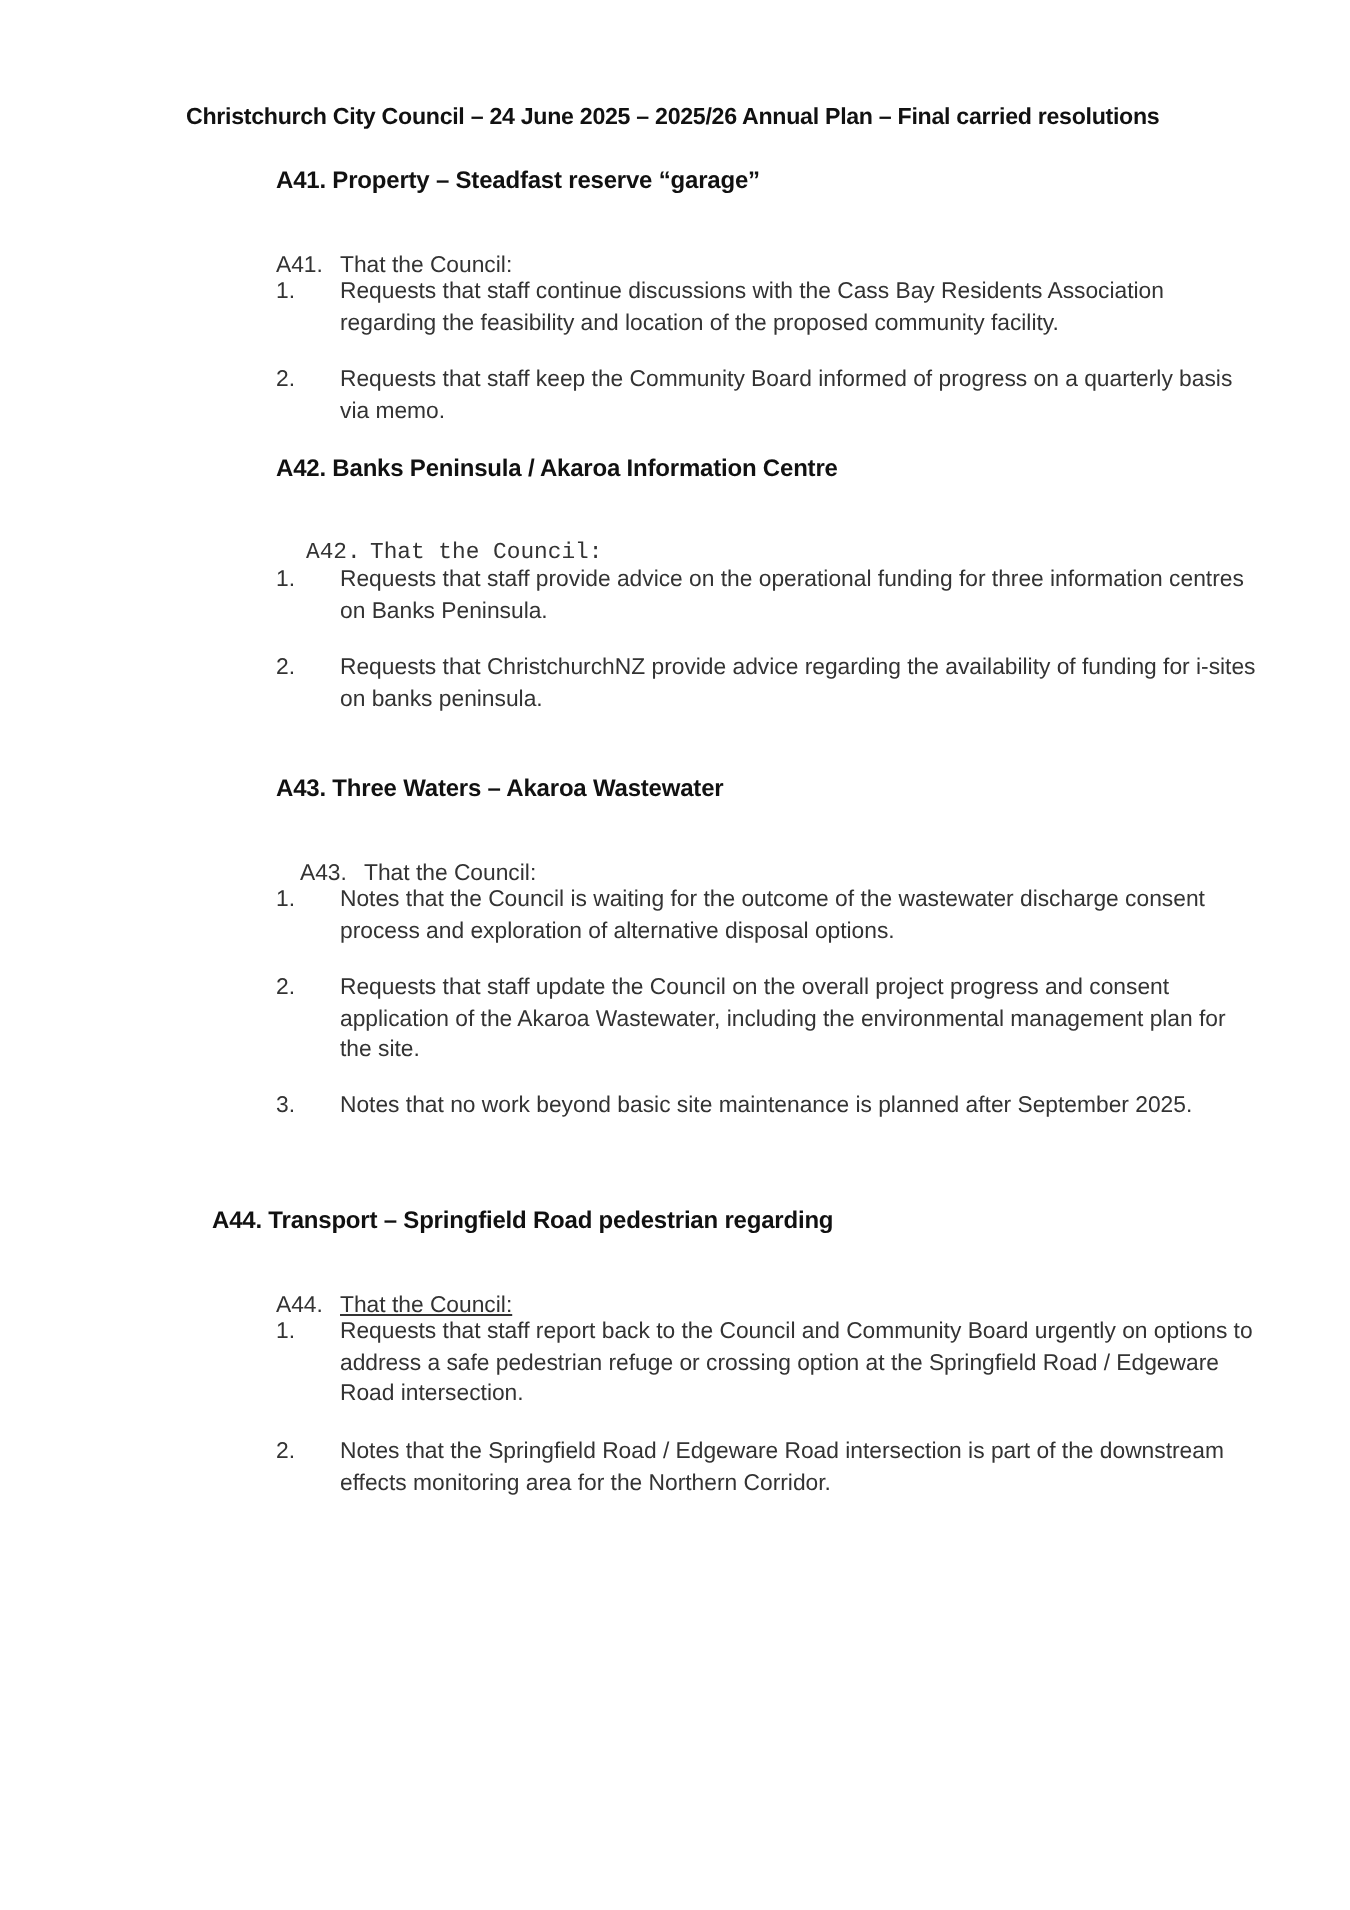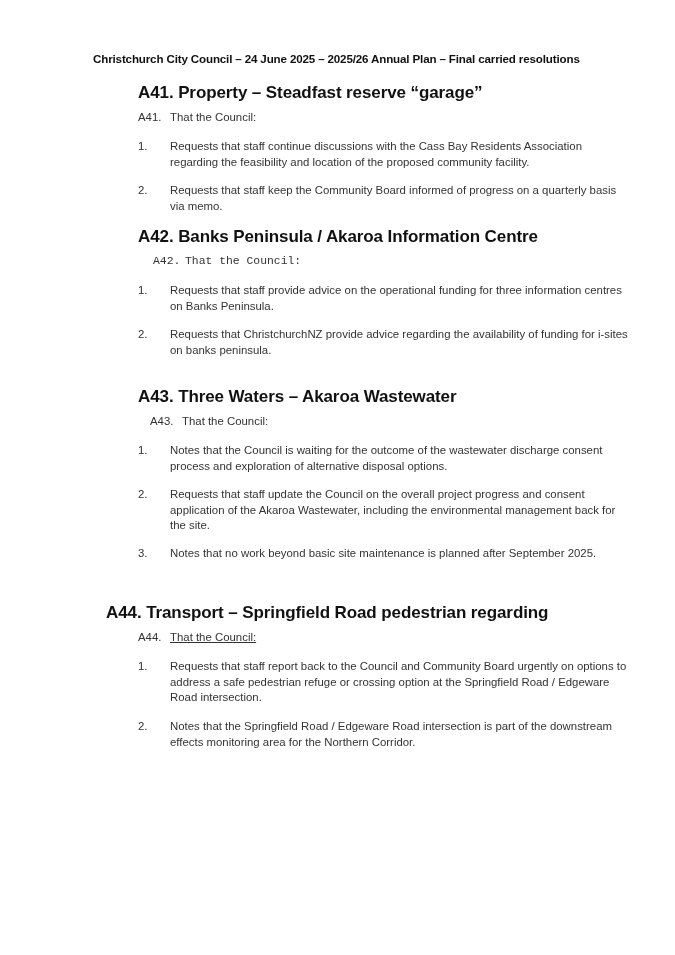--- a/index.html
+++ b/index.html
@@ -6,27 +6,27 @@
     body {
       width: 675px; height: 955px; position: relative; overflow: hidden;
       font-family: "Liberation Sans", sans-serif; color: #2b2b2b;
     }
     .page-header {
       position: absolute; left: 93px; top: 52px; width: 520px;
       font-size: 11.6px; font-weight: bold; color: #111; letter-spacing: -0.15px;
       white-space: nowrap;
     }
     .heading {
-      position: absolute; font-size: 17px; font-weight: bold; color: #111;
+      position: absolute; font-size: 12px; font-weight: bold; color: #111;
       letter-spacing: -0.1px; white-space: nowrap;
     }
     .lead {
       position: absolute; font-size: 11.4px; color: #333; white-space: nowrap;
     }
-    .lead .lbl { display: inline-block; width: 32px; }
+    .lead .lbl { display: inline-block; width: 32px; margin-top: 16px; }
     .item {
       position: absolute; font-size: 11.4px; color: #333; line-height: 15.6px;
     }
     .item .num { position: absolute; left: 0; top: 0; }
     .item .txt { position: absolute; left: 32px; top: 0; width: 460px; }
   </style>
 </head>
 <body>
 
 <div class="page-header">Christchurch City Council – 24 June 2025 – 2025/26 Annual Plan – Final carried resolutions</div>
@@ -60,21 +60,21 @@
 <div class="heading" style="left:138px;top:387px;">A43. Three Waters – Akaroa Wastewater</div>
 <div class="lead" style="left:150px;top:415px;">
   <span class="lbl">A43.</span><span>That the Council:</span>
 </div>
 <div class="item" style="left:138px;top:443px;">
   <span class="num">1.</span>
   <span class="txt">Notes that the Council is waiting for the outcome of the wastewater discharge consent process and exploration of alternative disposal options.</span>
 </div>
 <div class="item" style="left:138px;top:487px;">
   <span class="num">2.</span>
-  <span class="txt">Requests that staff update the Council on the overall project progress and consent application of the Akaroa Wastewater, including the environmental management back for the site.</span>
+  <span class="txt">Requests that staff update the Council on the overall project progress and consent application of the Akaroa Wastewater, including the environmental management plan for the site.</span>
 </div>
 <div class="item" style="left:138px;top:546px;">
   <span class="num">3.</span>
   <span class="txt">Notes that no work beyond basic site maintenance is planned after September 2025.</span>
 </div>
 
 <div class="heading" style="left:106px;top:603px;">A44. Transport – Springfield Road pedestrian regarding</div>
 <div class="lead" style="left:138px;top:631px;text-decoration:underline;">
   <span class="lbl">A44.</span><span>That the Council:</span>
 </div>

